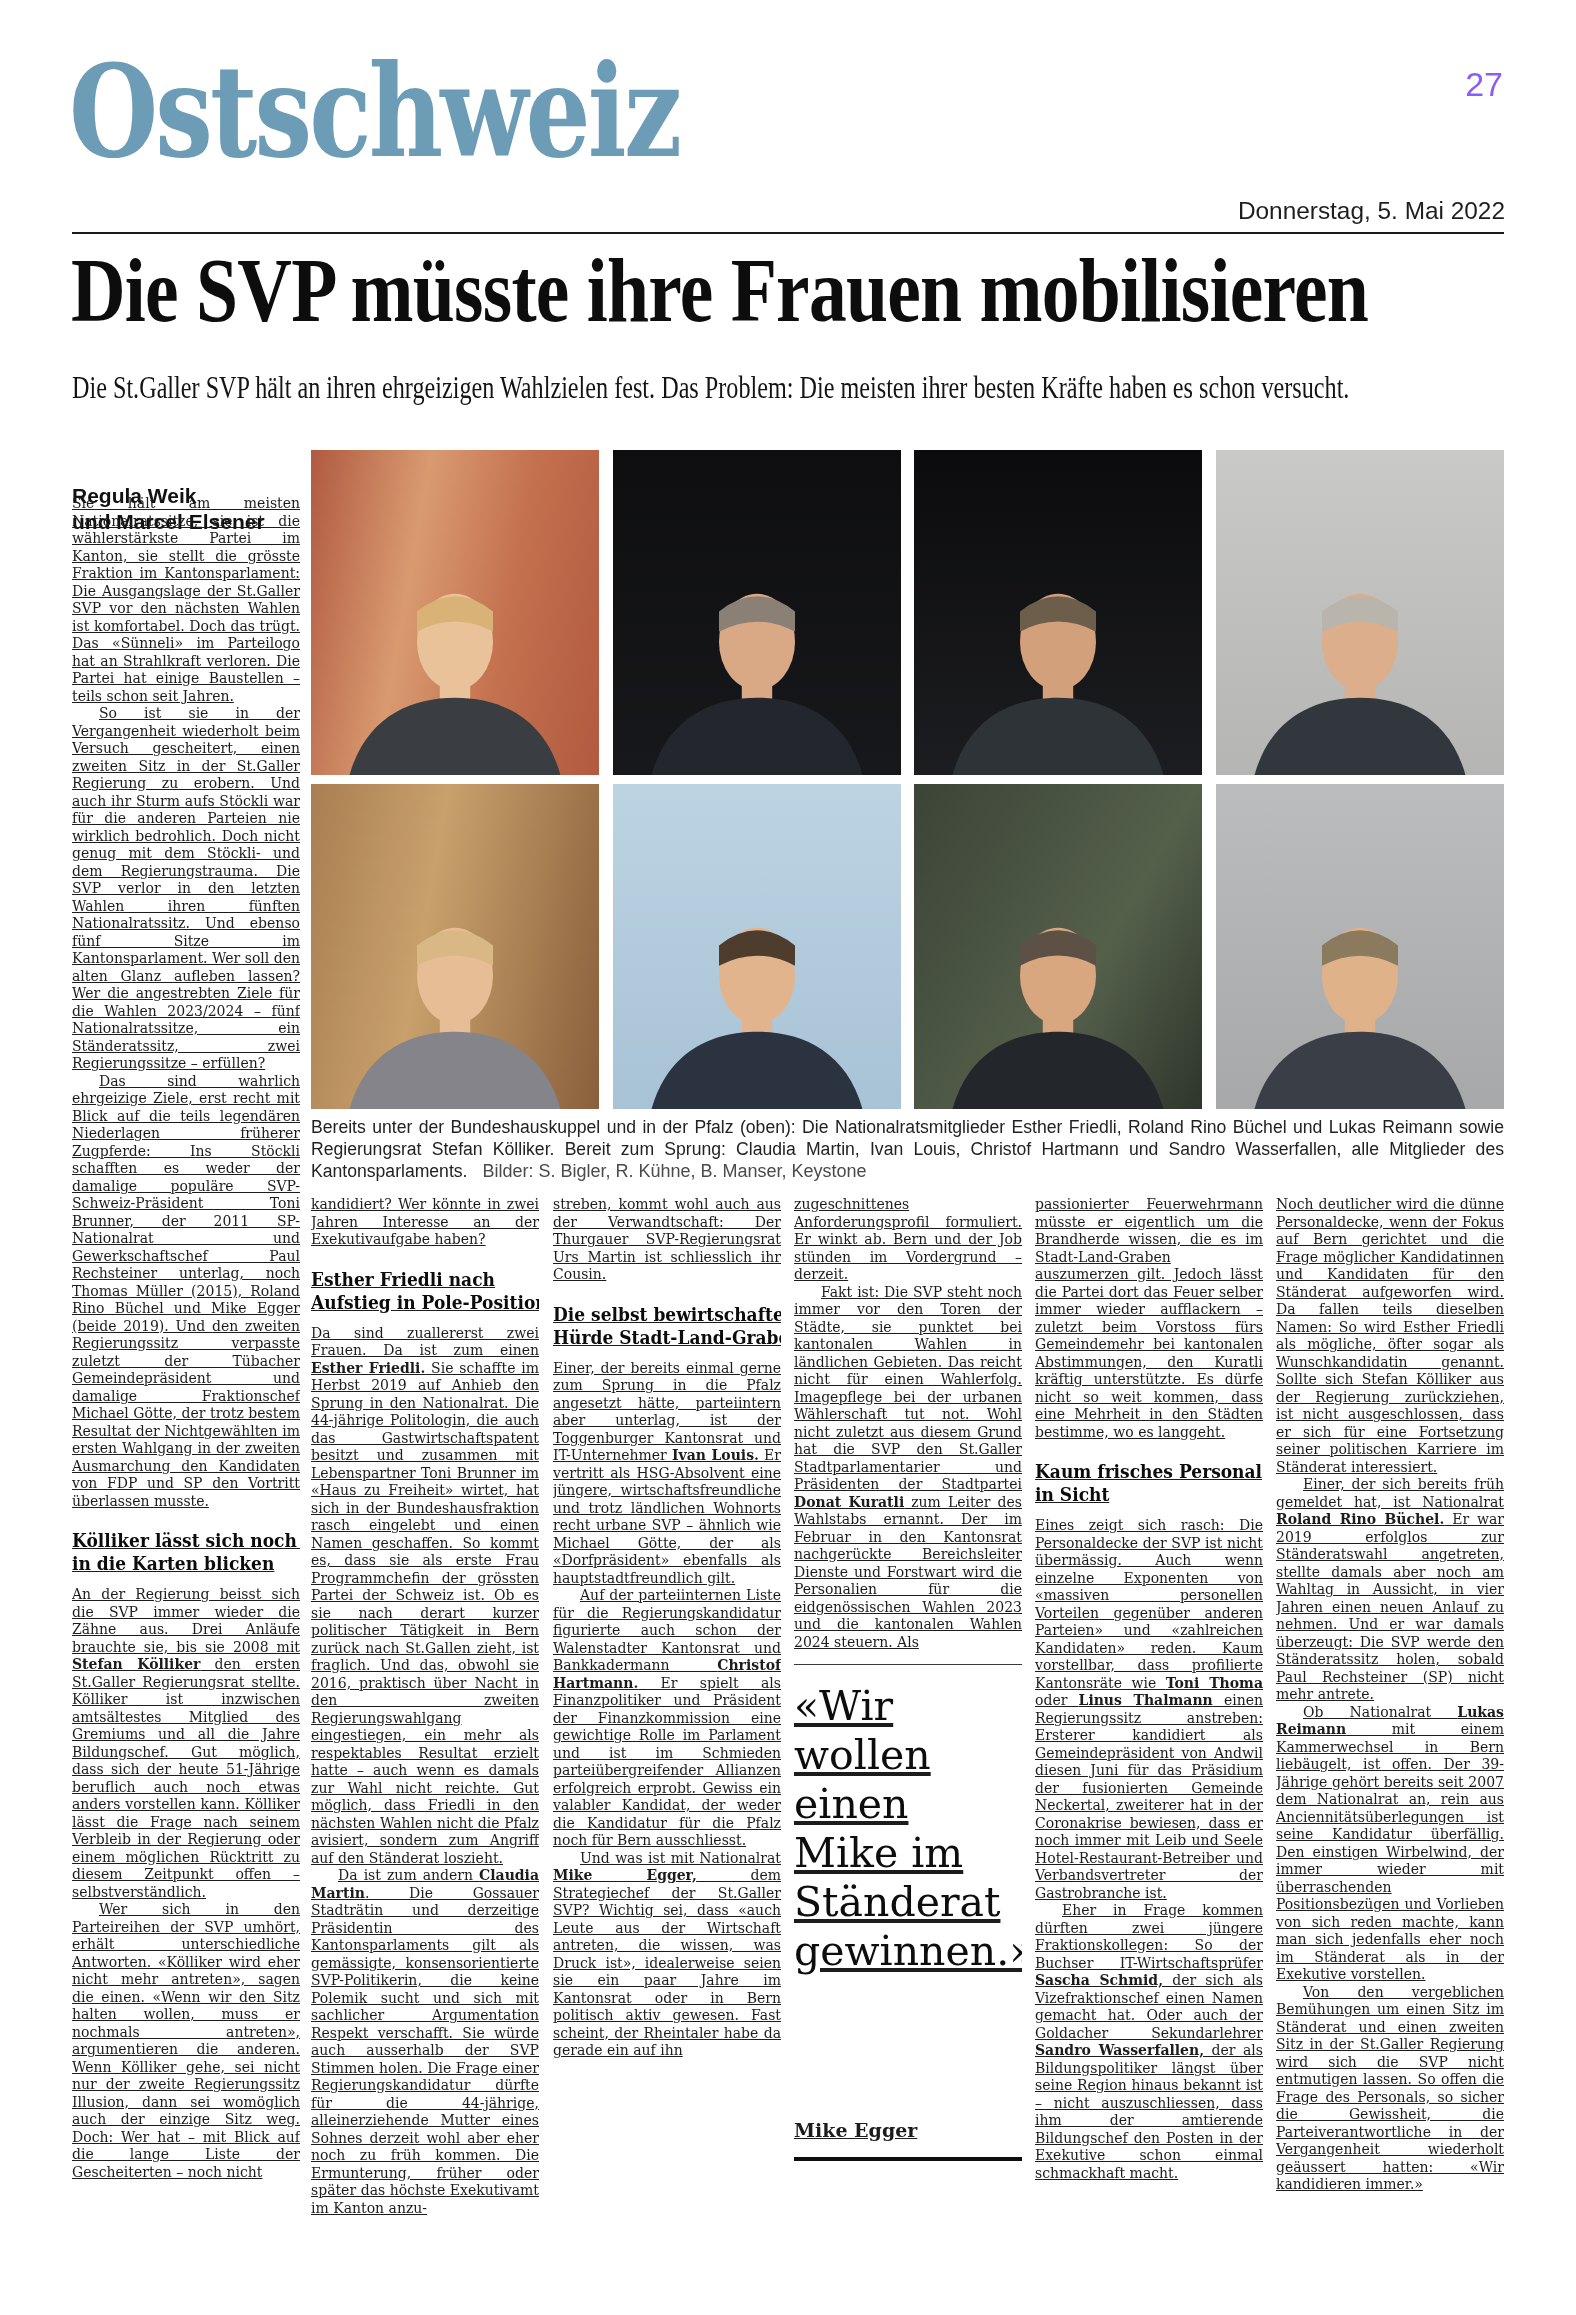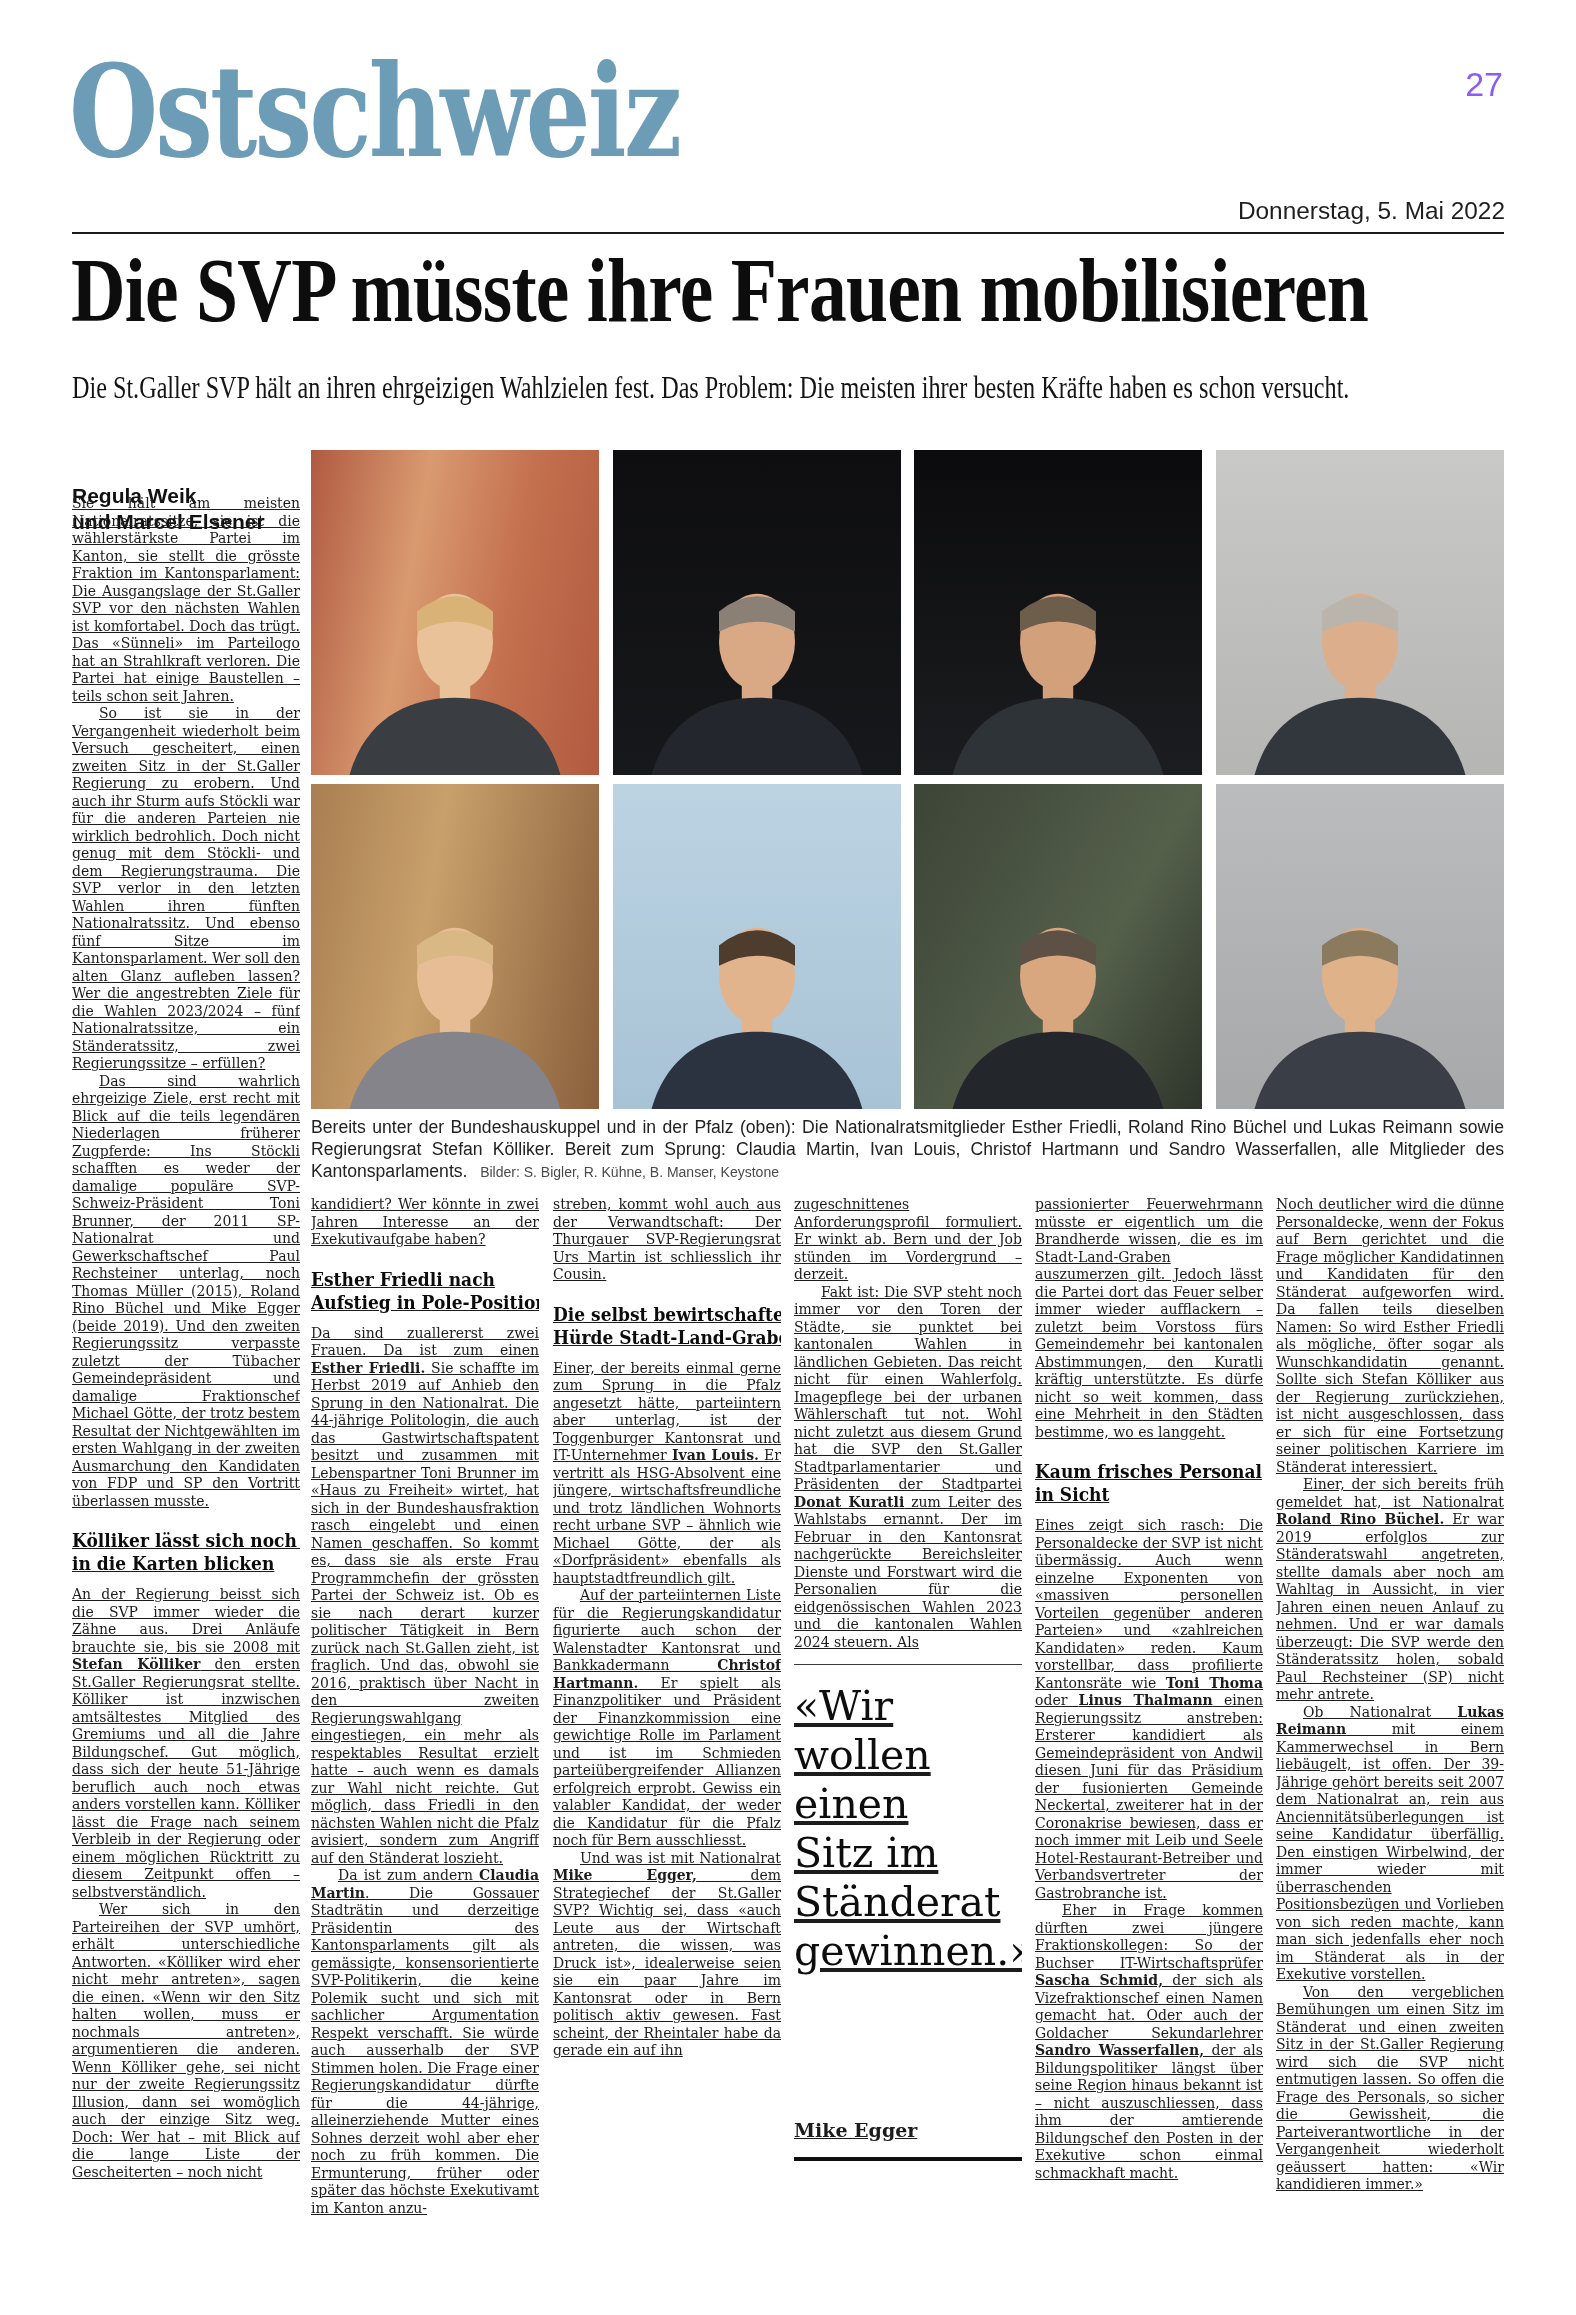--- a/index.html
+++ b/index.html
@@ -35,21 +35,21 @@
   .col b{font-weight:bold;}
   
   .photogrid{position:absolute;left:311px;top:450px;width:1193px;height:659px;
              display:grid;grid-template-columns:repeat(4,1fr);grid-template-rows:1fr 1fr;
              column-gap:13.6px;row-gap:9px;}
   .photo{position:relative;overflow:hidden;}
   .photo svg{position:absolute;bottom:-3.6px;left:50%;transform:translateX(-50%);width:88%;}
   .caption{position:absolute;left:311px;top:1116px;width:1193px;
            font-family:"Liberation Sans",sans-serif;font-size:17.6px;line-height:22px;
            color:#222;text-align:justify;}
-  .caption .credit{font-size:14px;color:#4a4a4a;margin-top:16px;}
+  .caption .credit{font-size:18px;color:#4a4a4a;margin-top:16px;}
   
   .quoteblock{margin-top:12.7px;}
   .q-rule-top{height:1.8px;background:#3a3a3a;margin-bottom:16.3px;}
   .q-line{font-family:"DejaVu Serif",serif;font-size:41px;line-height:49px;color:#0d0d0d;
           white-space:nowrap;text-align:left;}
   .q-author{font-family:"DejaVu Serif",serif;font-weight:bold;font-size:19px;line-height:23.5px;
             margin-top:143px;text-align:left;}
   .q-role{font-size:17px;line-height:22px;text-align:left;}
   .q-rule-bot{height:4.5px;background:#0e0e0e;margin-top:14.5px;}
 </style>
@@ -162,21 +162,21 @@
       <p class="ind"><span>Und was ist mit Nationalrat </span><b>Mike Egger,</b><span> dem Strategiechef der St.Galler SVP? Wichtig sei, dass «auch Leute aus der Wirtschaft antreten, die wissen, was Druck ist», idealerweise seien sie ein paar Jahre im Kantonsrat oder in Bern politisch aktiv gewesen. Fast scheint, der Rheintaler habe da gerade ein auf ihn</span></p>
     </div>
   <div class="col c3">
       <p><span>zugeschnittenes Anforderungsprofil formuliert. Er winkt ab. Bern und der Job stünden im Vordergrund – derzeit.</span></p>
       <p class="ind"><span>Fakt ist: Die SVP steht noch immer vor den Toren der Städte, sie punktet bei kantonalen Wahlen in ländlichen Gebieten. Das reicht nicht für einen Wahlerfolg. Imagepflege bei der urbanen Wählerschaft tut not. Wohl nicht zuletzt aus diesem Grund hat die SVP den St.Galler Stadtparlamentarier und Präsidenten der Stadtpartei </span><b>Donat Kuratli</b><span> zum Leiter des Wahlstabs ernannt. Der im Februar in den Kantonsrat nachgerückte Bereichsleiter Dienste und Forstwart wird die Personalien für die eidgenössischen Wahlen 2023 und die kantonalen Wahlen 2024 steuern. Als</span></p>
       <div class="quoteblock">
         <div class="q-rule-top"></div>
         <div class="q-line">«Wir</div>
         <div class="q-line">wollen</div>
         <div class="q-line">einen</div>
-        <div class="q-line">Sitz im</div>
+        <div class="q-line">Mike im</div>
         <div class="q-line">Ständerat</div>
         <div class="q-line">gewinnen.»</div>
         <div class="q-author">Mike Egger</div>
         <div class="q-rule-bot"></div>
       </div>
     </div>
   <div class="col c4">
       <p><span>passionierter Feuerwehrmann müsste er eigentlich um die Brandherde wissen, die es im Stadt-Land-Graben auszumerzen gilt. Jedoch lässt die Partei dort das Feuer selber immer wieder aufflackern – zuletzt beim Vorstoss fürs Gemeindemehr bei kantonalen Abstimmungen, den Kuratli kräftig unterstützte. Es dürfe nicht so weit kommen, dass eine Mehrheit in den Städten bestimme, wo es langgeht.</span></p>
       <h3>Kaum frisches Personal<br>in Sicht</h3>
       <p><span>Eines zeigt sich rasch: Die Personaldecke der SVP ist nicht übermässig. Auch wenn einzelne Exponenten von «massiven personellen Vorteilen gegenüber anderen Parteien» und «zahlreichen Kandidaten» reden. Kaum vorstellbar, dass profilierte Kantonsräte wie </span><b>Toni Thoma</b><span> oder </span><b>Linus Thalmann</b><span> einen Regierungssitz anstreben: Ersterer kandidiert als Gemeindepräsident von Andwil diesen Juni für das Präsidium der fusionierten Gemeinde Neckertal, zweiterer hat in der Coronakrise bewiesen, dass er noch immer mit Leib und Seele Hotel-Restaurant-Betreiber und Verbandsvertreter der Gastrobranche ist.</span></p>

